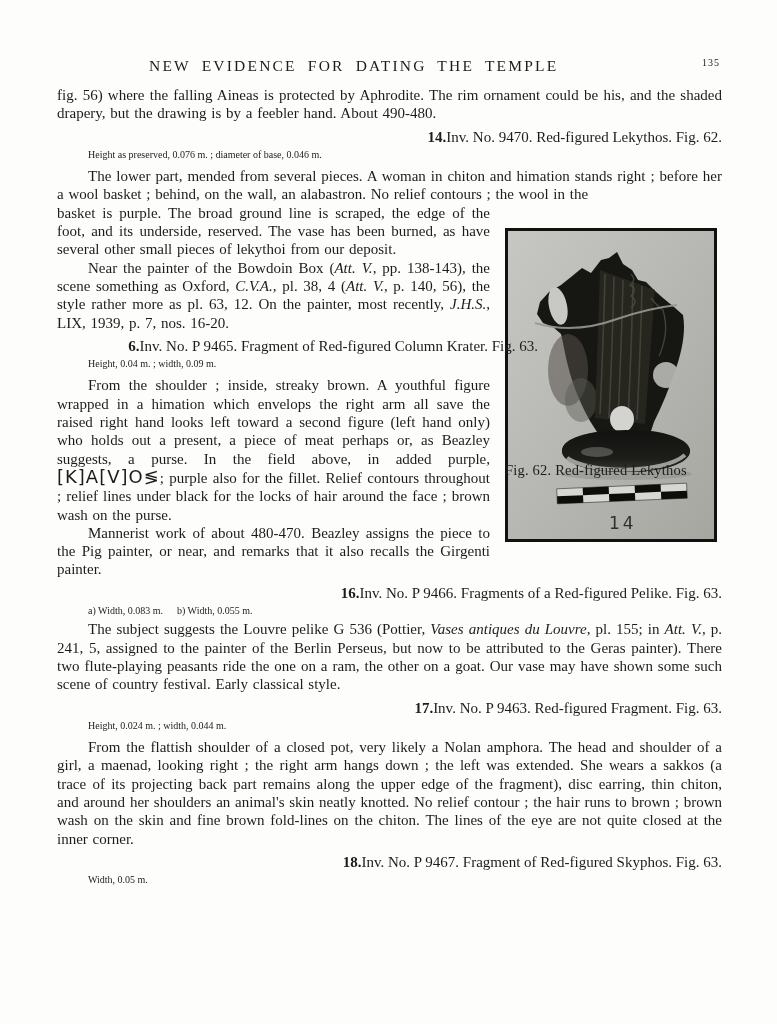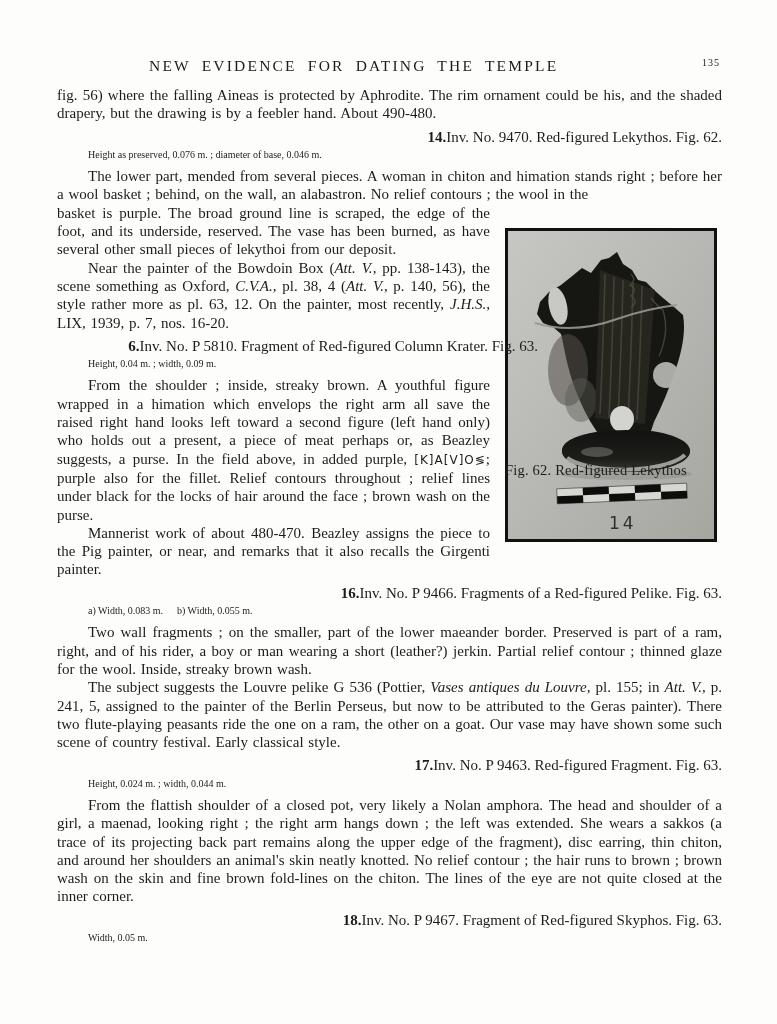--- a/index.html
+++ b/index.html
@@ -29,21 +29,21 @@
   .narrow{width:433px;}
   .heading{
     margin:5px 0 0 0;font-size:15px;line-height:18.3px;
     padding-left:48px;text-indent:-48px;text-align:right;
   }
   .heading .num{font-weight:bold;display:inline-block;width:31px;text-indent:0;}
   .meas{margin:0 0 0 31px;font-size:10px;line-height:18.3px;text-align:left;}
   .meas .b-part{margin-left:14px;}
   .par-first{margin-top:3px;}
   .cite{font-style:italic;}
-  .insc{font-family:"DejaVu Sans", sans-serif;font-size:12px;letter-spacing:1px;}
+  .insc{font-family:"DejaVu Sans", sans-serif;font-size:18px;letter-spacing:1px;}
 
   
   .figure{position:absolute;left:505px;top:228px;width:212px;margin:0;}
   .photo{width:212px;height:221px;display:block;}
   .photo svg{display:block;}
   .figcaption{
     margin-top:13px;width:212px;text-align:left;
     font-size:14.5px;white-space:nowrap;letter-spacing:0.2px;
   }
 </style>
@@ -138,30 +138,29 @@
 
     <section>
       <p class="heading"><span class="num">14.</span><span>Inv. No. 9470.  Red-figured Lekythos.  Fig. 62.</span></p>
       <p class="meas">Height as preserved, 0.076 m. ; diameter of base, 0.046 m.</p>
       <p class="par indent par-first">The lower part, mended from several pieces.  A woman in chiton and himation stands right ; before her a wool basket ; behind, on the wall, an alabastron.  No relief contours ; the wool in the</p>
       <p class="par narrow">basket is purple.  The broad ground line is scraped, the edge of the foot, and its underside, reserved.  The vase has been burned, as have several other small pieces of lekythoi from our deposit.</p>
       <p class="par narrow indent"><span>Near the painter of the Bowdoin Box (</span><i class="cite">Att. V.</i><span>, pp. 138-143), the scene something as Oxford, </span><i class="cite">C.V.A.</i><span>, pl. 38, 4 (</span><i class="cite">Att. V.</i><span>, p. 140, 56), the style rather more as pl. 63, 12.  On the painter, most recently, </span><i class="cite">J.H.S.</i><span>, LIX, 1939, p. 7, nos. 16-20.</span></p>
     </section>
 
     <section>
-      <p class="heading narrow"><span class="num">6.</span><span>Inv. No. P 5810.  Fragment of Red-figured Column Krater.  Fig. 63.</span></p>
+      <p class="heading narrow"><span class="num">6.</span><span>Inv. No. P 9465.  Fragment of Red-figured Column Krater.  Fig. 63.</span></p>
       <p class="meas">Height, 0.04 m. ; width, 0.09 m.</p>
       <p class="par narrow indent par-first"><span>From the shoulder ; inside, streaky brown.  A youthful figure wrapped in a himation which envelops the right arm all save the raised right hand looks left toward a second figure (left hand only) who holds out a present, a piece of meat perhaps or, as Beazley suggests, a purse.  In the field above, in added purple, </span><span class="insc">[K]A[V]O≶</span><span>; purple also for the fillet.  Relief contours throughout ; relief lines under black for the locks of hair around the face ; brown wash on the purse.</span></p>
       <p class="par narrow indent">Mannerist work of about 480-470.  Beazley assigns the piece to the Pig painter, or near, and remarks that it also recalls the Girgenti painter.</p>
     </section>
 
     <section>
       <p class="heading"><span class="num">16.</span><span>Inv. No. P 9466.  Fragments of a Red-figured Pelike.  Fig. 63.</span></p>
       <p class="meas"><span>a)  Width, 0.083 m.</span><span class="b-part">b)  Width, 0.055 m.</span></p>
-      <p class="par indent par-first">Two wall fragments ; on the smaller, part of the lower maeander border.  Preserved is part of a ram, right, and of his rider, a boy or man wearing a short (leather?) jerkin.  Partial relief contour ; thinned glaze for the wool.  Inside, streaky brown wash.</p>
       <p class="par indent"><span>The subject suggests the Louvre pelike G 536 (Pottier, </span><i class="cite">Vases antiques du Louvre</i><span>, pl. 155; in </span><i class="cite">Att. V.</i><span>, p. 241, 5, assigned to the painter of the Berlin Perseus, but now to be attributed to the Geras painter).  There two flute-playing peasants ride the one on a ram, the other on a goat.  Our vase may have shown some such scene of country festival.  Early classical style.</span></p>
     </section>
 
     <section>
       <p class="heading"><span class="num">17.</span><span>Inv. No. P 9463.  Red-figured Fragment.  Fig. 63.</span></p>
       <p class="meas">Height, 0.024 m. ; width, 0.044 m.</p>
       <p class="par indent par-first">From the flattish shoulder of a closed pot, very likely a Nolan amphora.  The head and shoulder of a girl, a maenad, looking right ; the right arm hangs down ; the left was extended.  She wears a sakkos (a trace of its projecting back part remains along the upper edge of the fragment), disc earring, thin chiton, and around her shoulders an animal's skin neatly knotted.  No relief contour ; the hair runs to brown ; brown wash on the skin and fine brown fold-lines on the chiton.  The lines of the eye are not quite closed at the inner corner.</p>
     </section>
 
     <section>

